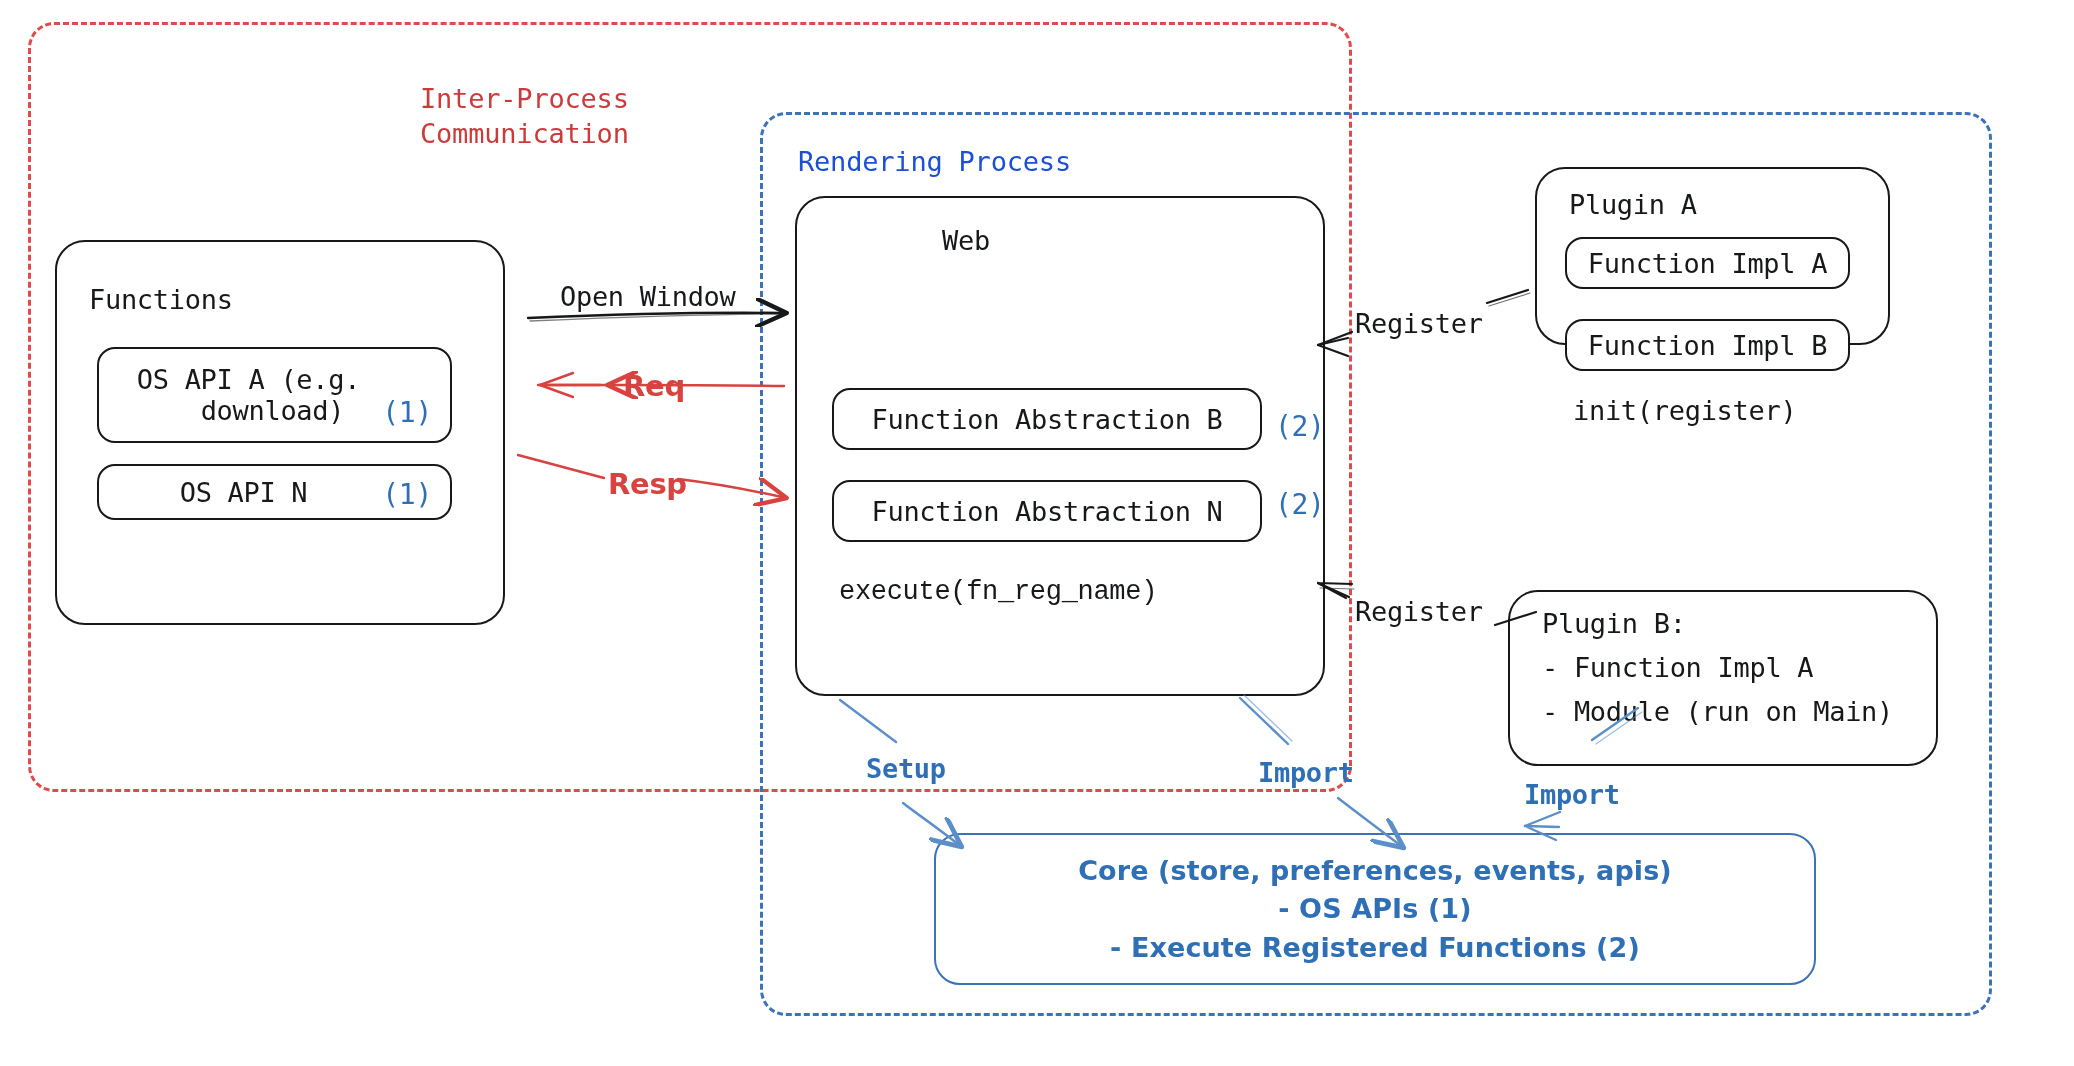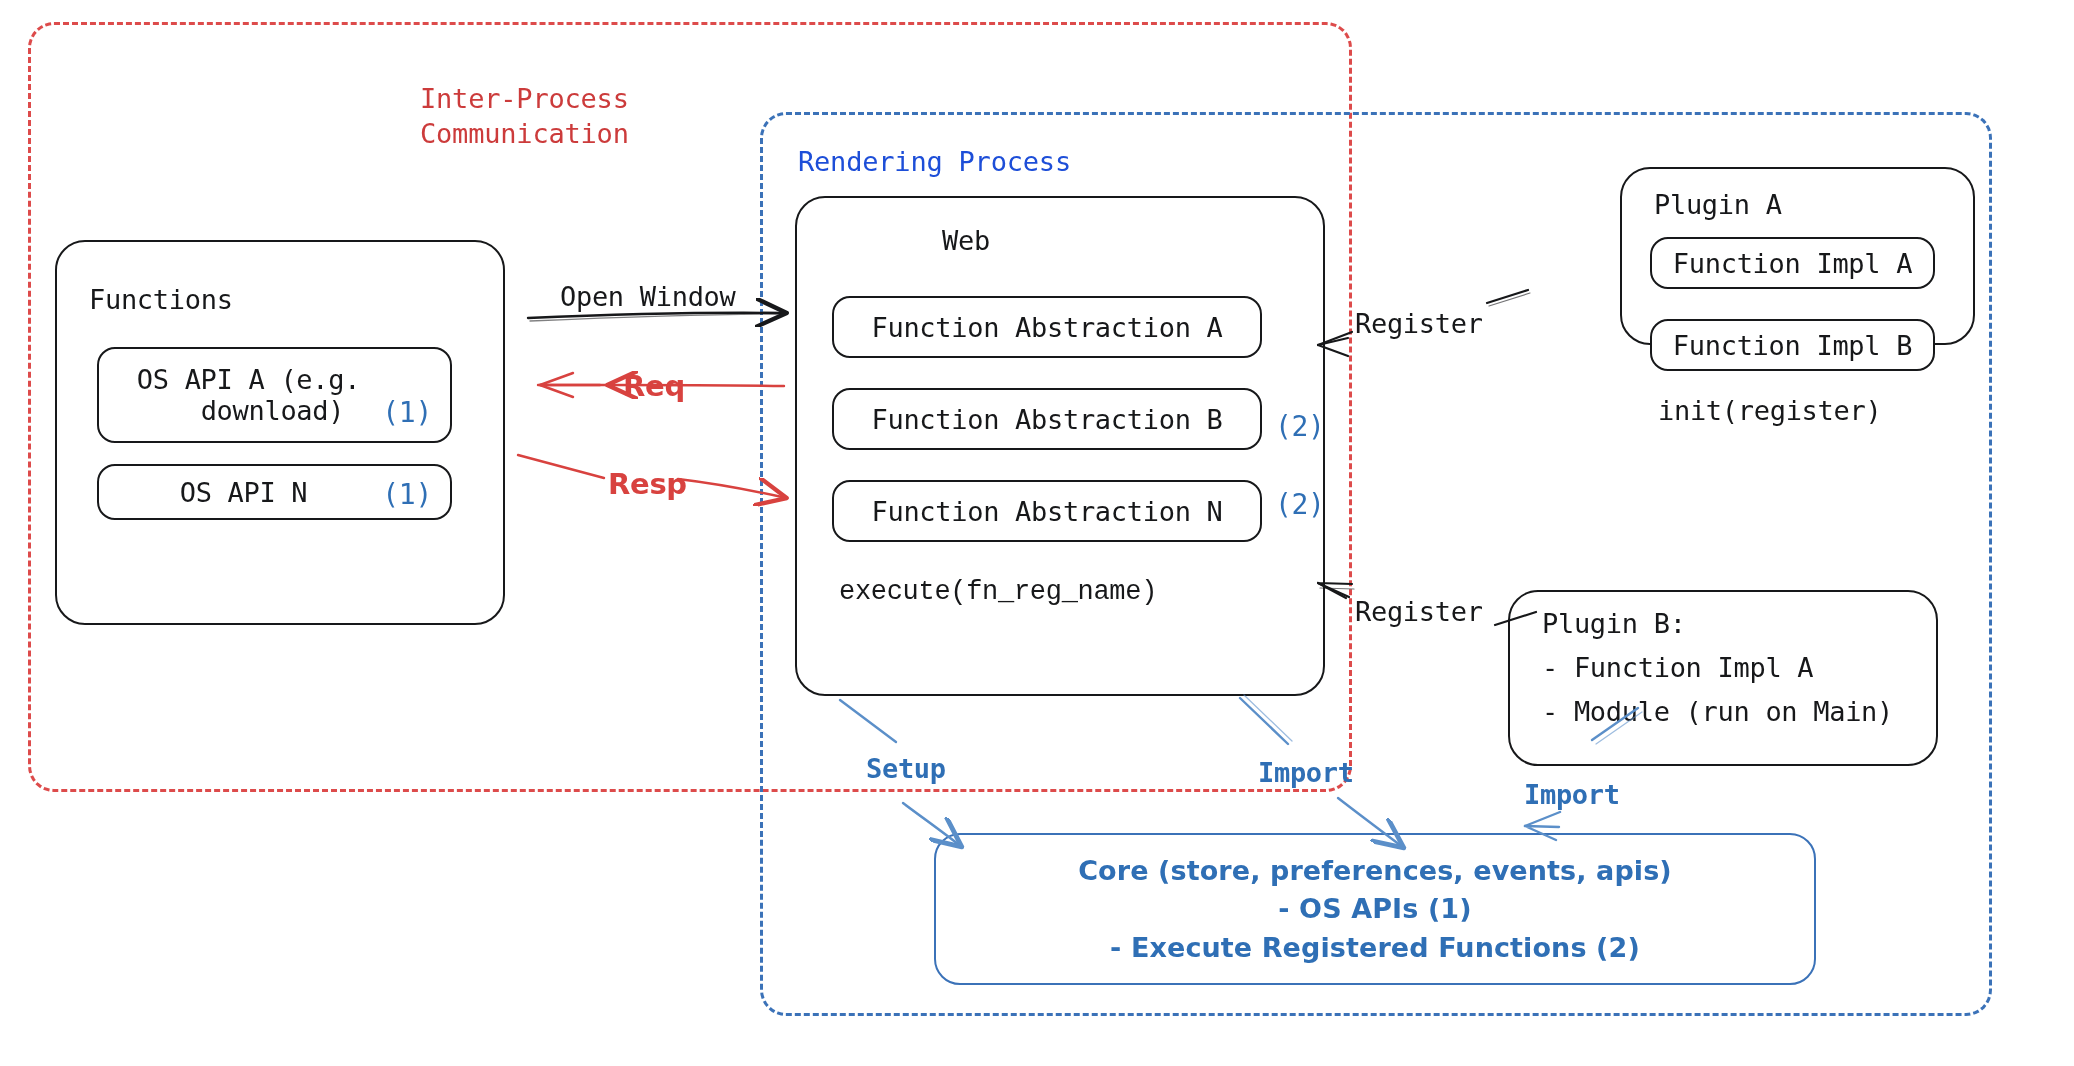--- a/index.html
+++ b/index.html
@@ -75,38 +75,35 @@
 
     <div class="box inner" style="left:40px;top:222px;width:355px;height:56px;">
       <div class="inner-label" style="padding-right:62px;">OS API N</div>
       <div class="badge" style="right:18px;top:12px;">(1)</div>
     </div>
   </div>
 
   <div class="box" style="left:795px;top:196px;width:530px;height:500px;">
     <div class="box-label" style="left:145px;top:25px;">Web</div>
 
-    <div class="box inner" style="left:35px;top:98px;width:430px;height:62px;">
-      <div class="inner-label">Function Abstraction A</div>
-    </div>
     <div class="badge" style="left:478px;top:212px;">(2)</div>
 
     <div class="box inner" style="left:35px;top:190px;width:430px;height:62px;">
       <div class="inner-label">Function Abstraction B</div>
     </div>
     <div class="badge" style="left:478px;top:290px;">(2)</div>
 
     <div class="box inner" style="left:35px;top:282px;width:430px;height:62px;">
       <div class="inner-label">Function Abstraction N</div>
     </div>
 
     <div class="box-label" style="left:42px;top:377px;font-family:Liberation Mono, monospace;">execute(fn_reg_name)</div>
   </div>
 
-  <div class="box" style="left:1620px;top:167px;width:355px;height:178px;">
+  <div class="box" style="left:1535px;top:167px;width:355px;height:178px;">
     <div class="box-label" style="left:32px;top:18px;">Plugin A</div>
 
     <div class="box inner" style="left:28px;top:68px;width:285px;height:52px;">
       <div class="inner-label">Function Impl A</div>
     </div>
     <div class="box inner" style="left:28px;top:150px;width:285px;height:52px;">
       <div class="inner-label">Function Impl B</div>
     </div>
     <div class="box-label" style="left:36px;top:224px;">init(register)</div>
   </div>

